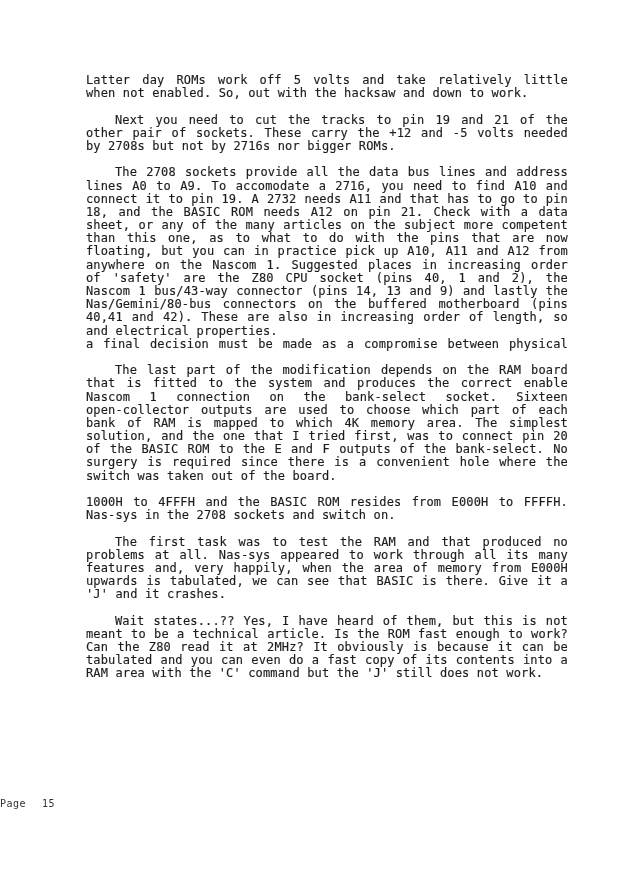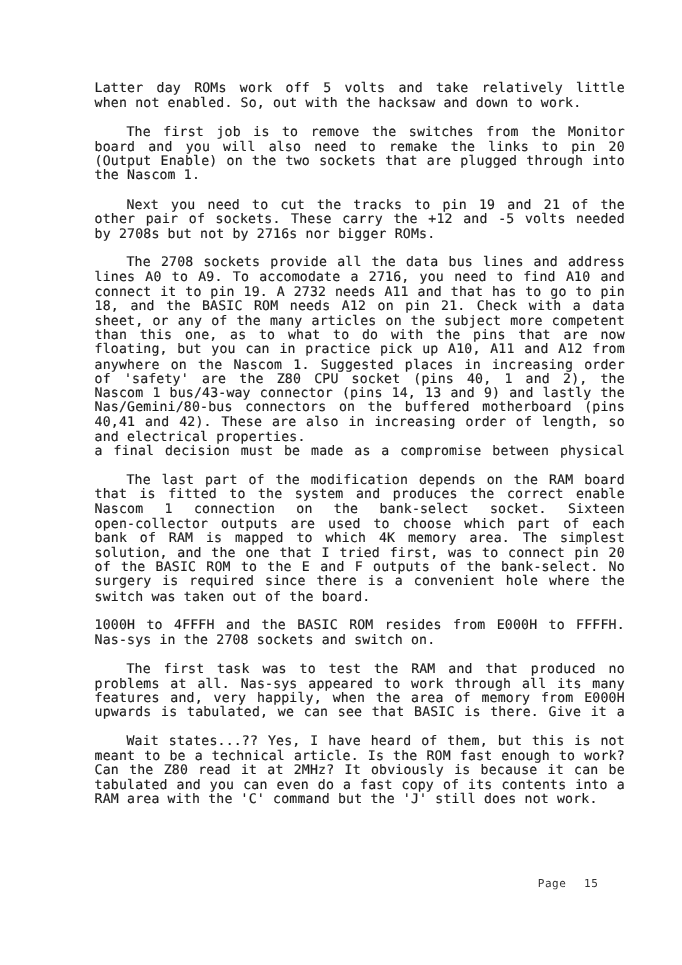--- a/index.html
+++ b/index.html
@@ -52,47 +52,41 @@
     text-align-last: left;
   }
   .line.indent {
     padding-left: 29px;
   }
   .footer {
     position: absolute;
     left: 0;
     width: 544px;
     top: 798px;
-    text-align: right;
+    text-align: left;
     font-size: 10px;
     letter-spacing: 0.5px;
     color: #333333;
   }
   .footer span {
     display: inline-block;
     margin-left: 16px;
   }
 </style>
 </head>
 <body>
 
 <div class="page">
   <div class="body-text">
 
     <div class="para">
       <span class="line wrap">Latter day ROMs work off 5 volts and take relatively little</span>
       <span class="line last">when not enabled. So, out with the hacksaw and down to work.</span>
     </div>
 
-    <div class="para">
-      <span class="line indent wrap">The first job is to remove the switches from the Monitor</span>
-      <span class="line wrap">board and you will also need to remake the links to pin 20</span>
-      <span class="line wrap">(Output Enable) on the two sockets that are plugged through into</span>
-      <span class="line last">the Nascom 1.</span>
-    </div>
 
     <div class="para">
       <span class="line indent wrap">Next you need to cut the tracks to pin 19 and 21 of the</span>
       <span class="line wrap">other pair of sockets. These carry the +12 and -5 volts needed</span>
       <span class="line last">by 2708s but not by 2716s nor bigger ROMs.</span>
     </div>
 
     <div class="para">
       <span class="line indent wrap">The 2708 sockets provide all the data bus lines and address</span>
       <span class="line wrap">lines A0 to A9. To accomodate a 2716, you need to find A10 and</span>
@@ -125,20 +119,21 @@
     <div class="para">
       <span class="line wrap">1000H to 4FFFH and the BASIC ROM resides from E000H to FFFFH.</span>
       <span class="line last">Nas-sys in the 2708 sockets and switch on.</span>
     </div>
 
     <div class="para">
       <span class="line indent wrap">The first task was to test the RAM and that produced no</span>
       <span class="line wrap">problems at all. Nas-sys appeared to work through all its many</span>
       <span class="line wrap">features and, very happily, when the area of memory from E000H</span>
       <span class="line wrap">upwards is tabulated, we can see that BASIC is there. Give it a</span>
+      <span class="line last">'J' and it crashes.</span>
     </div>
 
     <div class="para">
       <span class="line indent wrap">Wait states...?? Yes, I have heard of them, but this is not</span>
       <span class="line wrap">meant to be a technical article. Is the ROM fast enough to work?</span>
       <span class="line wrap">Can the Z80 read it at 2MHz? It obviously is because it can be</span>
       <span class="line wrap">tabulated and you can even do a fast copy of its contents into a</span>
       <span class="line last">RAM area with the 'C' command but the 'J' still does not work.</span>
     </div>
 

